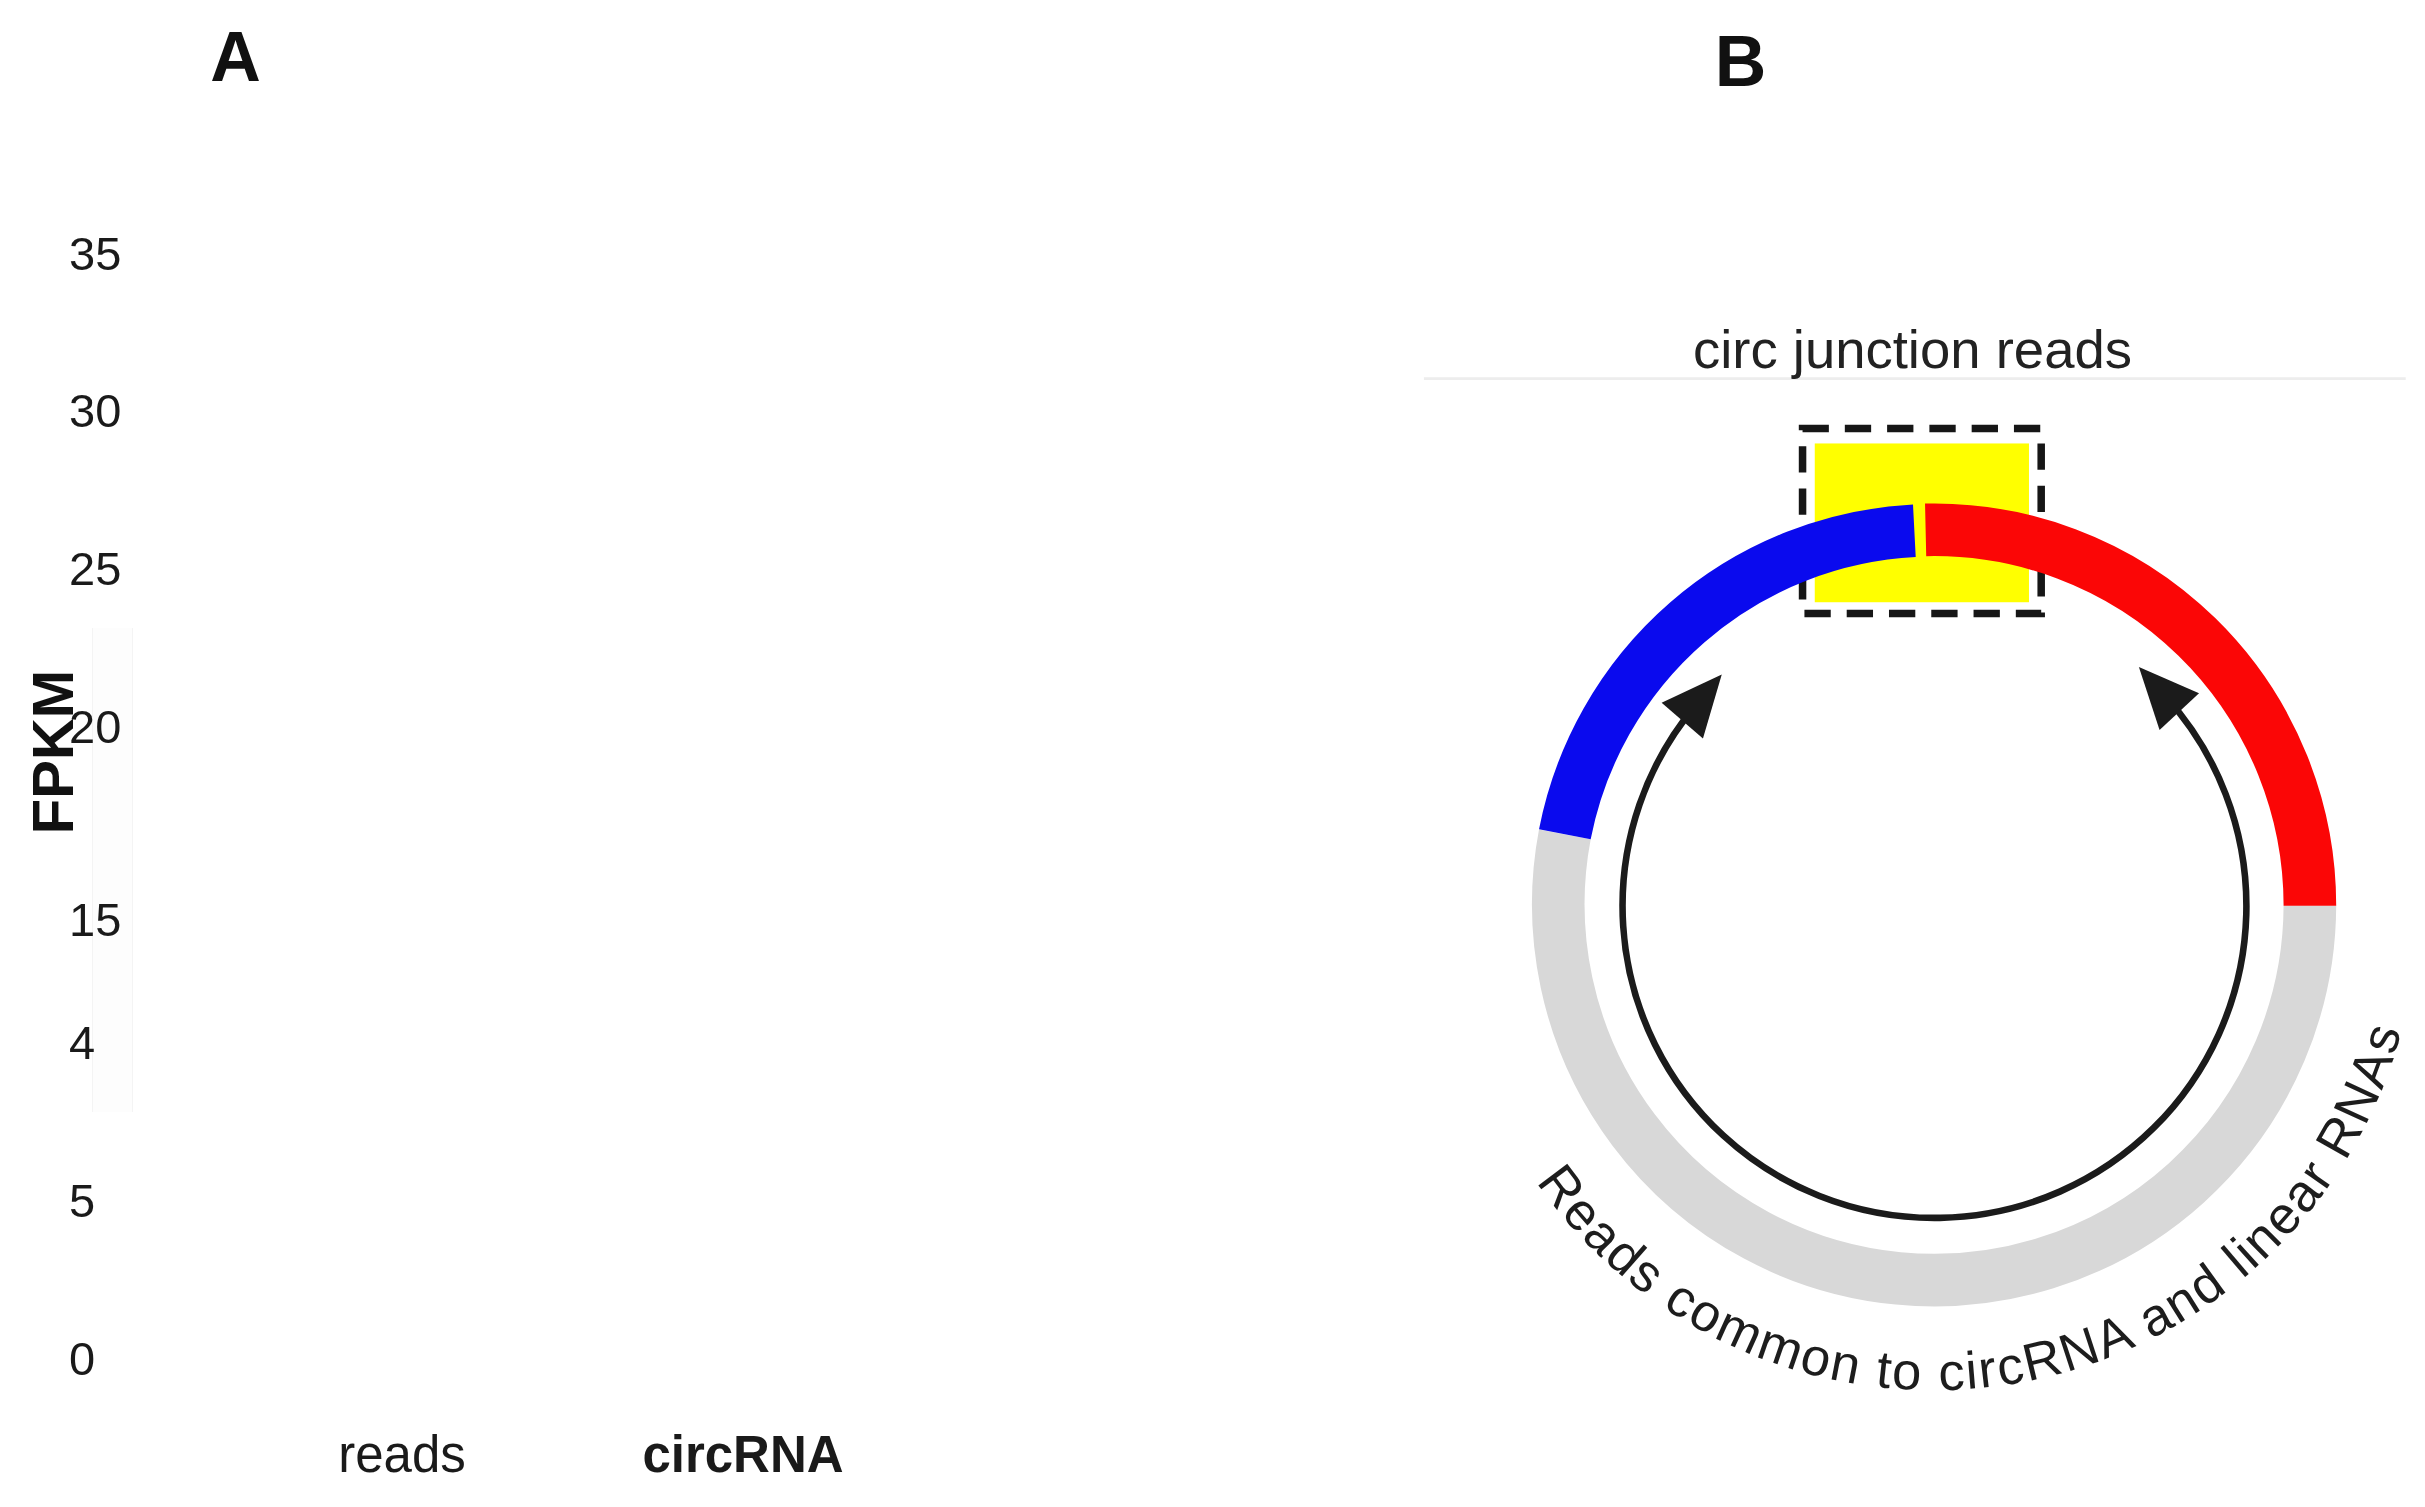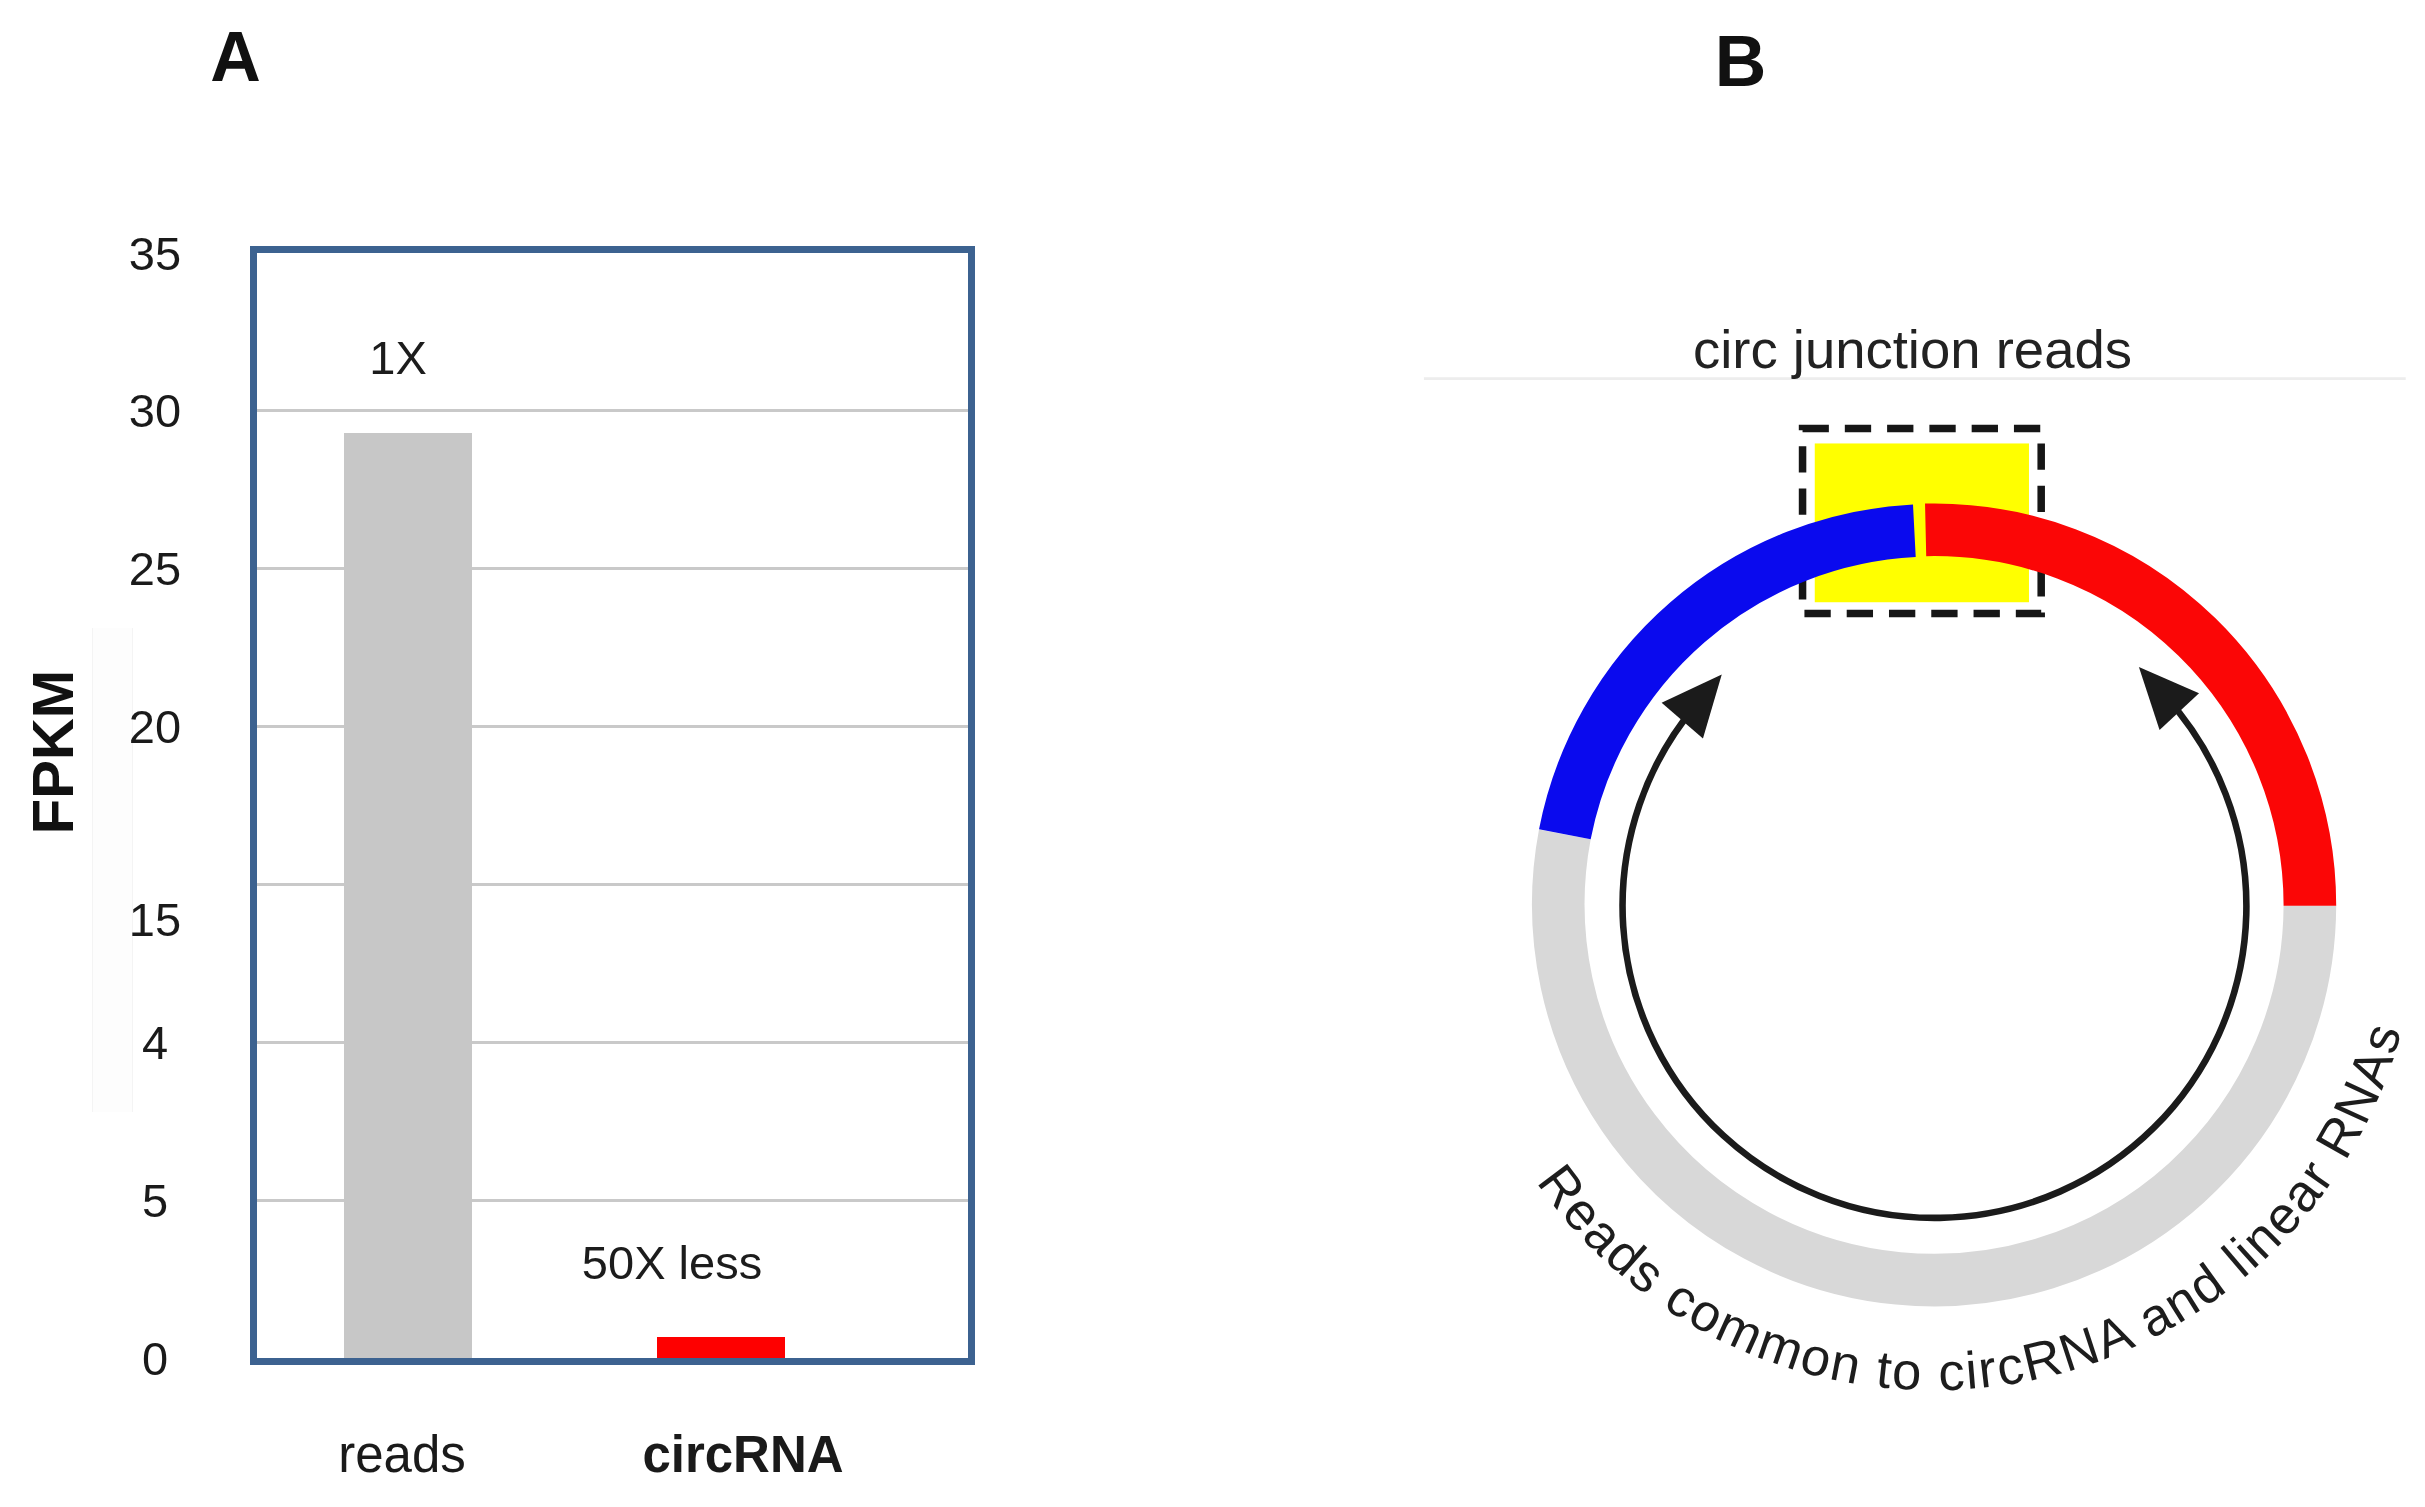--- a/index.html
+++ b/index.html
@@ -36,22 +36,22 @@
   .gridline{
     position:absolute;left:0;right:0;height:2.8px;background:#c9c9c9;z-index:1;
   }
   .bar{position:absolute;bottom:0;z-index:2;}
   .ann{
     position:absolute;transform:translateX(-50%);
     font-size:47px;color:#1c1c1c;white-space:nowrap;z-index:3;
     background:#ffffff;padding:0 13px;line-height:53px;
   }
   .ytick{
-    position:absolute;left:93px;width:124px;height:56px;line-height:56px;
-    text-align:center;font-size:47px;font-weight:500;color:#1a1a1a;
+    position:absolute;left:69px;width:124px;height:56px;line-height:56px;
+    text-align:left;font-size:47px;font-weight:500;color:#1a1a1a;
   }
   .catlab{
     position:absolute;top:1425px;transform:translateX(-50%);
     font-size:51px;color:#1a1a1a;white-space:nowrap;
   }
   
   .svgB{position:absolute;left:0;top:0;width:2426px;height:1507px;}
   .svgB .plabel{font-size:76px;font-weight:bold;fill:#111;}
   .svgB .title{font-size:58px;fill:#222;}
   .svgB .curved{font-size:56px;fill:#1d1d1d;letter-spacing:2px;}
@@ -62,32 +62,20 @@
 </style>
 </head>
 <body>
 
 <div class="page">
 
   <div class="panelA" id="panelA">
     <div class="panel-label a">A</div>
     <div class="artifact-strip"></div>
     <div class="y-axis-title">FPKM</div>
-    <div class="plotbox" id="plot">
-        <div class="gridline" style="top: 946px;"></div>
-        <div class="gridline" style="top: 788px;"></div>
-        <div class="gridline" style="top: 630px;"></div>
-        <div class="gridline" style="top: 472px;"></div>
-        <div class="gridline" style="top: 314px;"></div>
-        <div class="gridline" style="top: 156px;"></div>
-        <div class="bar" style="left: 12.3%; width: 18%; height: 83.7143%; background: rgb(199, 199, 199);"></div>
-        <div class="ann" style="left: 141px; top: 78px;">1X</div>
-        <div class="bar" style="left: 56.2%; width: 18%; height: 1.85714%; background: rgb(254, 0, 0);"></div>
-        <div class="ann" style="left: 415px; top: 983px;">50X less</div>
-      </div>
 
   <div class="catlab" style="left: 402px;">reads</div>
       <div class="catlab" style="left: 743px; font-weight: bold;">circRNA</div>
       <div class="ytick" style="top: 1331px;">0</div>
       <div class="ytick" style="top: 1173px;">5</div>
       <div class="ytick" style="top: 1015px;">4</div>
       <div class="ytick" style="top: 857px; margin-top: 35px;">15</div>
       <div class="ytick" style="top: 699px;">20</div>
       <div class="ytick" style="top: 541px;">25</div>
       <div class="ytick" style="top: 383px;">30</div>

